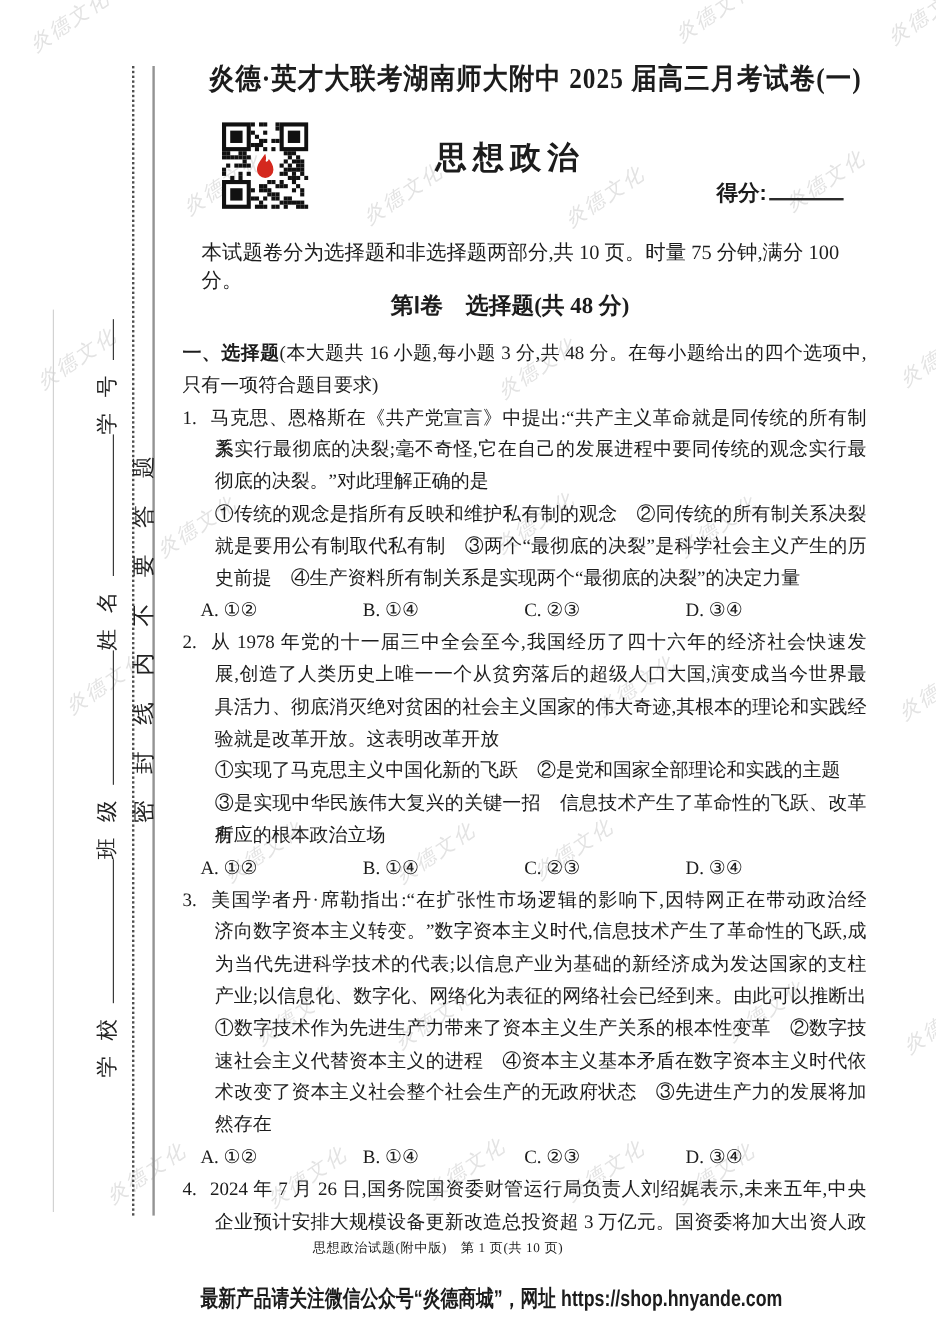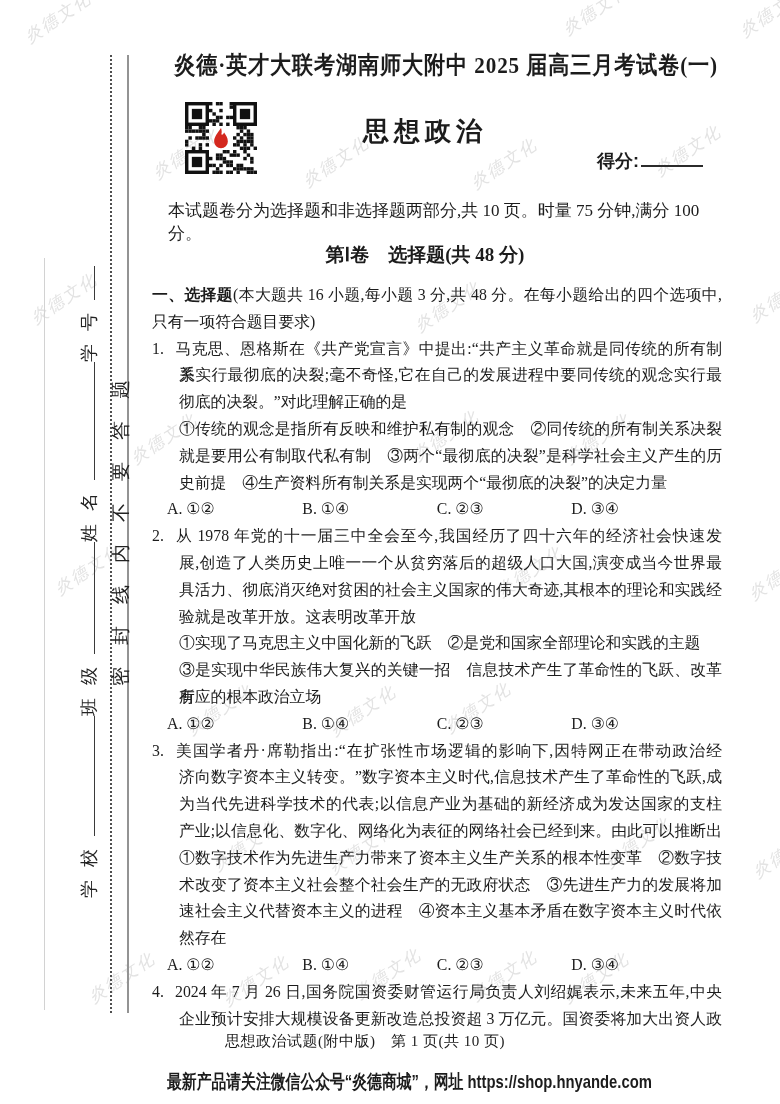--- a/index.html
+++ b/index.html
@@ -37,21 +37,21 @@
   .line{height:26.8px;line-height:26.8px;}
   .j{text-align:justify;text-align-last:justify;}
   .part-label{font-weight:bold;}
   .q{padding-left:27px;}
   .ql1{text-indent:-27px;}
   .qnum{display:inline-block;width:23px;text-indent:0;}
   .opts{display:flex;justify-content:space-between;width:452px;margin-left:-12px;
       height:26.8px;line-height:26.8px;}
   
   .page-info{position:absolute;left:80px;top:1032px;width:570px;text-align:center;
-      font-size:15px;letter-spacing:.5px;}
+      font-size:11px;letter-spacing:.5px;}
   .promo{position:absolute;left:167px;top:1069px;font-family:"Liberation Sans",sans-serif;
       font-weight:bold;font-size:19px;white-space:nowrap;transform-origin:0 50%;transform:scaleX(.78);}
 </style>
 </head>
 <body>
 
 <div class="page">
 
   <div id="watermarks">
       <div class="wm" style="left: 20px; top: 6px;">炎德文化</div>
@@ -259,22 +259,22 @@
           <span>C. ②③</span>
           <span>D. ③④</span>
         </div>
       </div>
       <div class="q">
         <div class="line j ql1"><span class="qnum">3.</span>美国学者丹·席勒指出:“在扩张性市场逻辑的影响下,因特网正在带动政治经</div>
         <div class="line j">济向数字资本主义转变。”数字资本主义时代,信息技术产生了革命性的飞跃,成</div>
         <div class="line j">为当代先进科学技术的代表;以信息产业为基础的新经济成为发达国家的支柱</div>
         <div class="line j">产业;以信息化、数字化、网络化为表征的网络社会已经到来。由此可以推断出</div>
         <div class="line j">①数字技术作为先进生产力带来了资本主义生产关系的根本性变革　②数字技</div>
+        <div class="line j">速社会主义代替资本主义的进程　④资本主义基本矛盾在数字资本主义时代依</div>
         <div class="line j">术改变了资本主义社会整个社会生产的无政府状态　③先进生产力的发展将加</div>
-        <div class="line j">速社会主义代替资本主义的进程　④资本主义基本矛盾在数字资本主义时代依</div>
         <div class="line">然存在</div>
         <div class="opts">
           <span>A. ①②</span>
           <span>B. ①④</span>
           <span>C. ②③</span>
           <span>D. ③④</span>
         </div>
       </div>
       <div class="q">
         <div class="line j ql1"><span class="qnum">4.</span>2024 年 7 月 26 日,国务院国资委财管运行局负责人刘绍娓表示,未来五年,中央</div>

